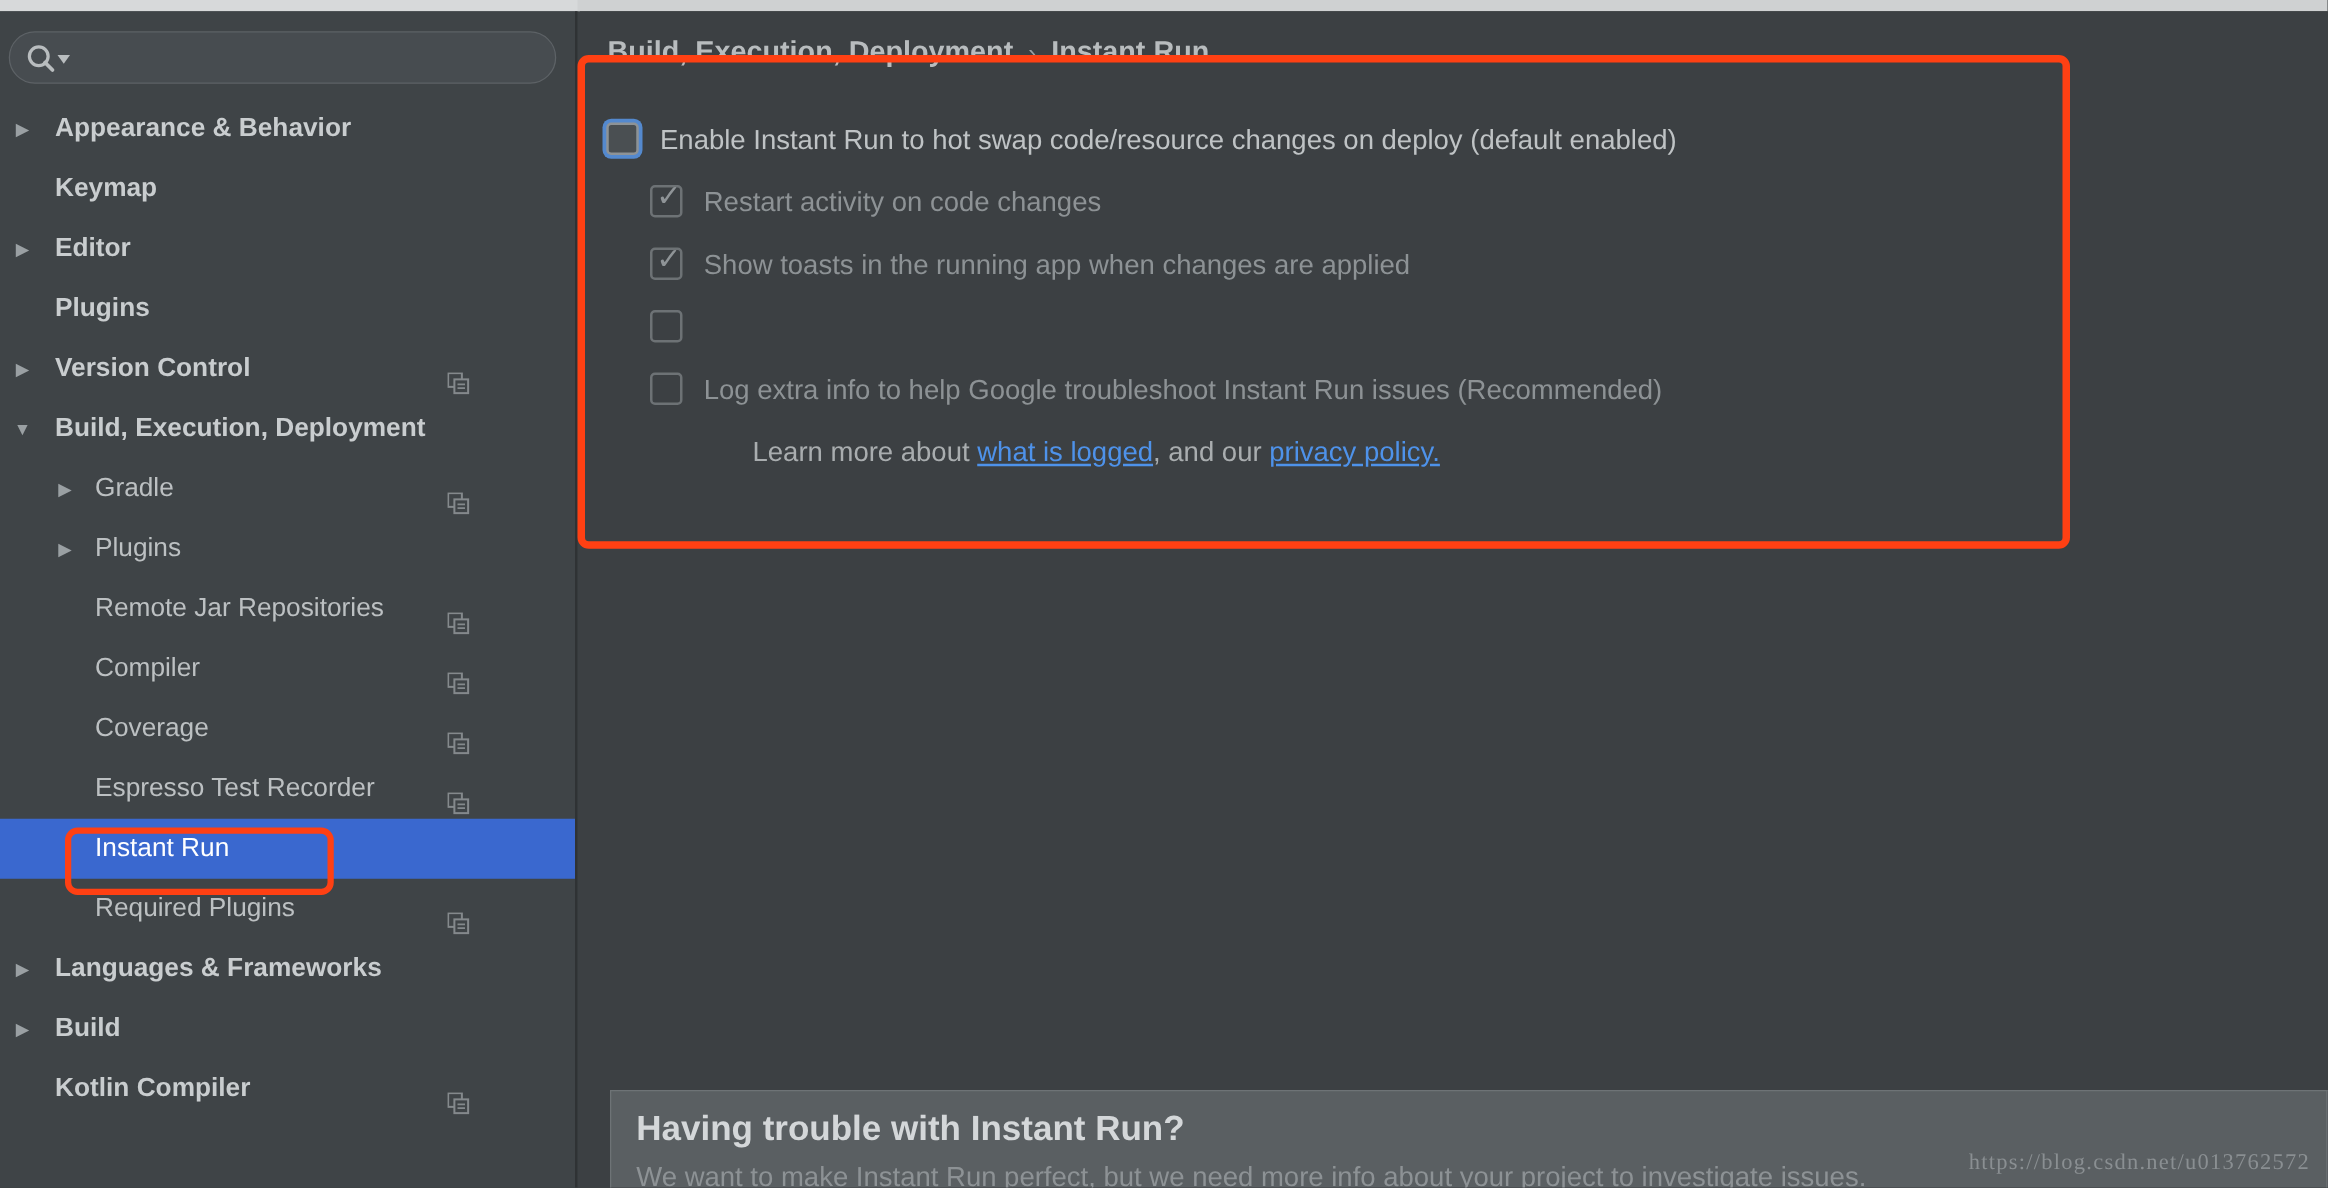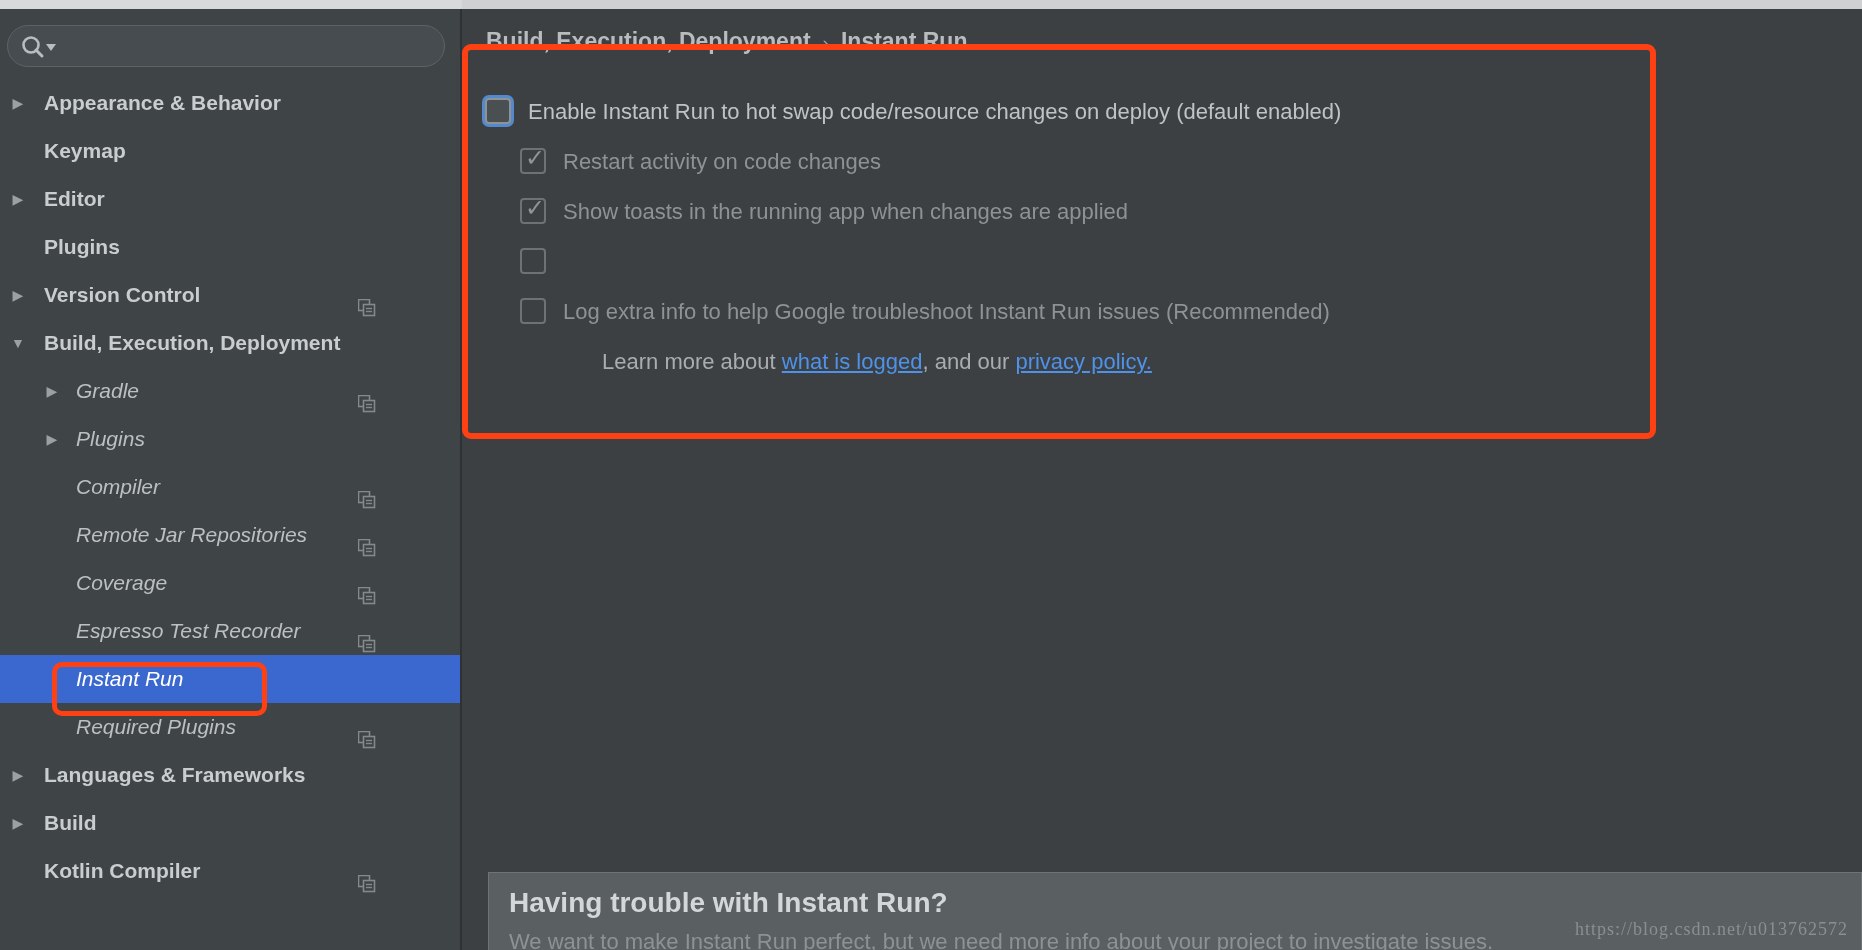--- a/index.html
+++ b/index.html
@@ -115,21 +115,21 @@
     height: 48px;
     line-height: 48px;
   }
   .tree-row.bold .label { font-weight: bold; color: #c9cdcf; text-align: right; }
   .tree-row.selected .label { font-weight: normal; color: #ffffff; }
 
   
   .lvl0 .arrow { left: 8px; }
   .lvl0 .label { left: 44px; }
   .lvl1 .arrow { left: 42px; }
-  .lvl1 .label { left: 76px; font-style: italic; }
+  .lvl1 .label { left: 76px; }
 
   .copy-icon {
     position: absolute;
     right: 84px;
     top: 15px;
     width: 18px;
     height: 18px;
   }
 
   
@@ -368,30 +368,30 @@
               <rect x="5.5" y="5.5" width="11" height="11" fill="#3f4447" stroke="#84898c" stroke-width="1.6"></rect>
               <line x1="8" y1="9.5" x2="14" y2="9.5" stroke="#84898c" stroke-width="1.4"></line>
               <line x1="8" y1="12.5" x2="14" y2="12.5" stroke="#84898c" stroke-width="1.4"></line>
             </svg></span>
         </div>
         <div class="tree-row lvl1">
           <span class="arrow">▶</span>
           <span class="label">Plugins</span>
         </div>
         <div class="tree-row lvl1">
+          <span class="label">Remote Jar Repositories</span>
+          <span class="copy-icon"><svg width="18" height="18" viewBox="0 0 18 18">
+              <rect x="0.5" y="0.5" width="11" height="11" fill="none" stroke="#84898c" stroke-width="1.6"></rect>
+              <rect x="5.5" y="5.5" width="11" height="11" fill="#3f4447" stroke="#84898c" stroke-width="1.6"></rect>
+              <line x1="8" y1="9.5" x2="14" y2="9.5" stroke="#84898c" stroke-width="1.4"></line>
+              <line x1="8" y1="12.5" x2="14" y2="12.5" stroke="#84898c" stroke-width="1.4"></line>
+            </svg></span>
+        </div>
+        <div class="tree-row lvl1">
           <span class="label">Compiler</span>
-          <span class="copy-icon"><svg width="18" height="18" viewBox="0 0 18 18">
-              <rect x="0.5" y="0.5" width="11" height="11" fill="none" stroke="#84898c" stroke-width="1.6"></rect>
-              <rect x="5.5" y="5.5" width="11" height="11" fill="#3f4447" stroke="#84898c" stroke-width="1.6"></rect>
-              <line x1="8" y1="9.5" x2="14" y2="9.5" stroke="#84898c" stroke-width="1.4"></line>
-              <line x1="8" y1="12.5" x2="14" y2="12.5" stroke="#84898c" stroke-width="1.4"></line>
-            </svg></span>
-        </div>
-        <div class="tree-row lvl1">
-          <span class="label">Remote Jar Repositories</span>
           <span class="copy-icon"><svg width="18" height="18" viewBox="0 0 18 18">
               <rect x="0.5" y="0.5" width="11" height="11" fill="none" stroke="#84898c" stroke-width="1.6"></rect>
               <rect x="5.5" y="5.5" width="11" height="11" fill="#3f4447" stroke="#84898c" stroke-width="1.6"></rect>
               <line x1="8" y1="9.5" x2="14" y2="9.5" stroke="#84898c" stroke-width="1.4"></line>
               <line x1="8" y1="12.5" x2="14" y2="12.5" stroke="#84898c" stroke-width="1.4"></line>
             </svg></span>
         </div>
         <div class="tree-row lvl1">
           <span class="label">Coverage</span>
           <span class="copy-icon"><svg width="18" height="18" viewBox="0 0 18 18">

